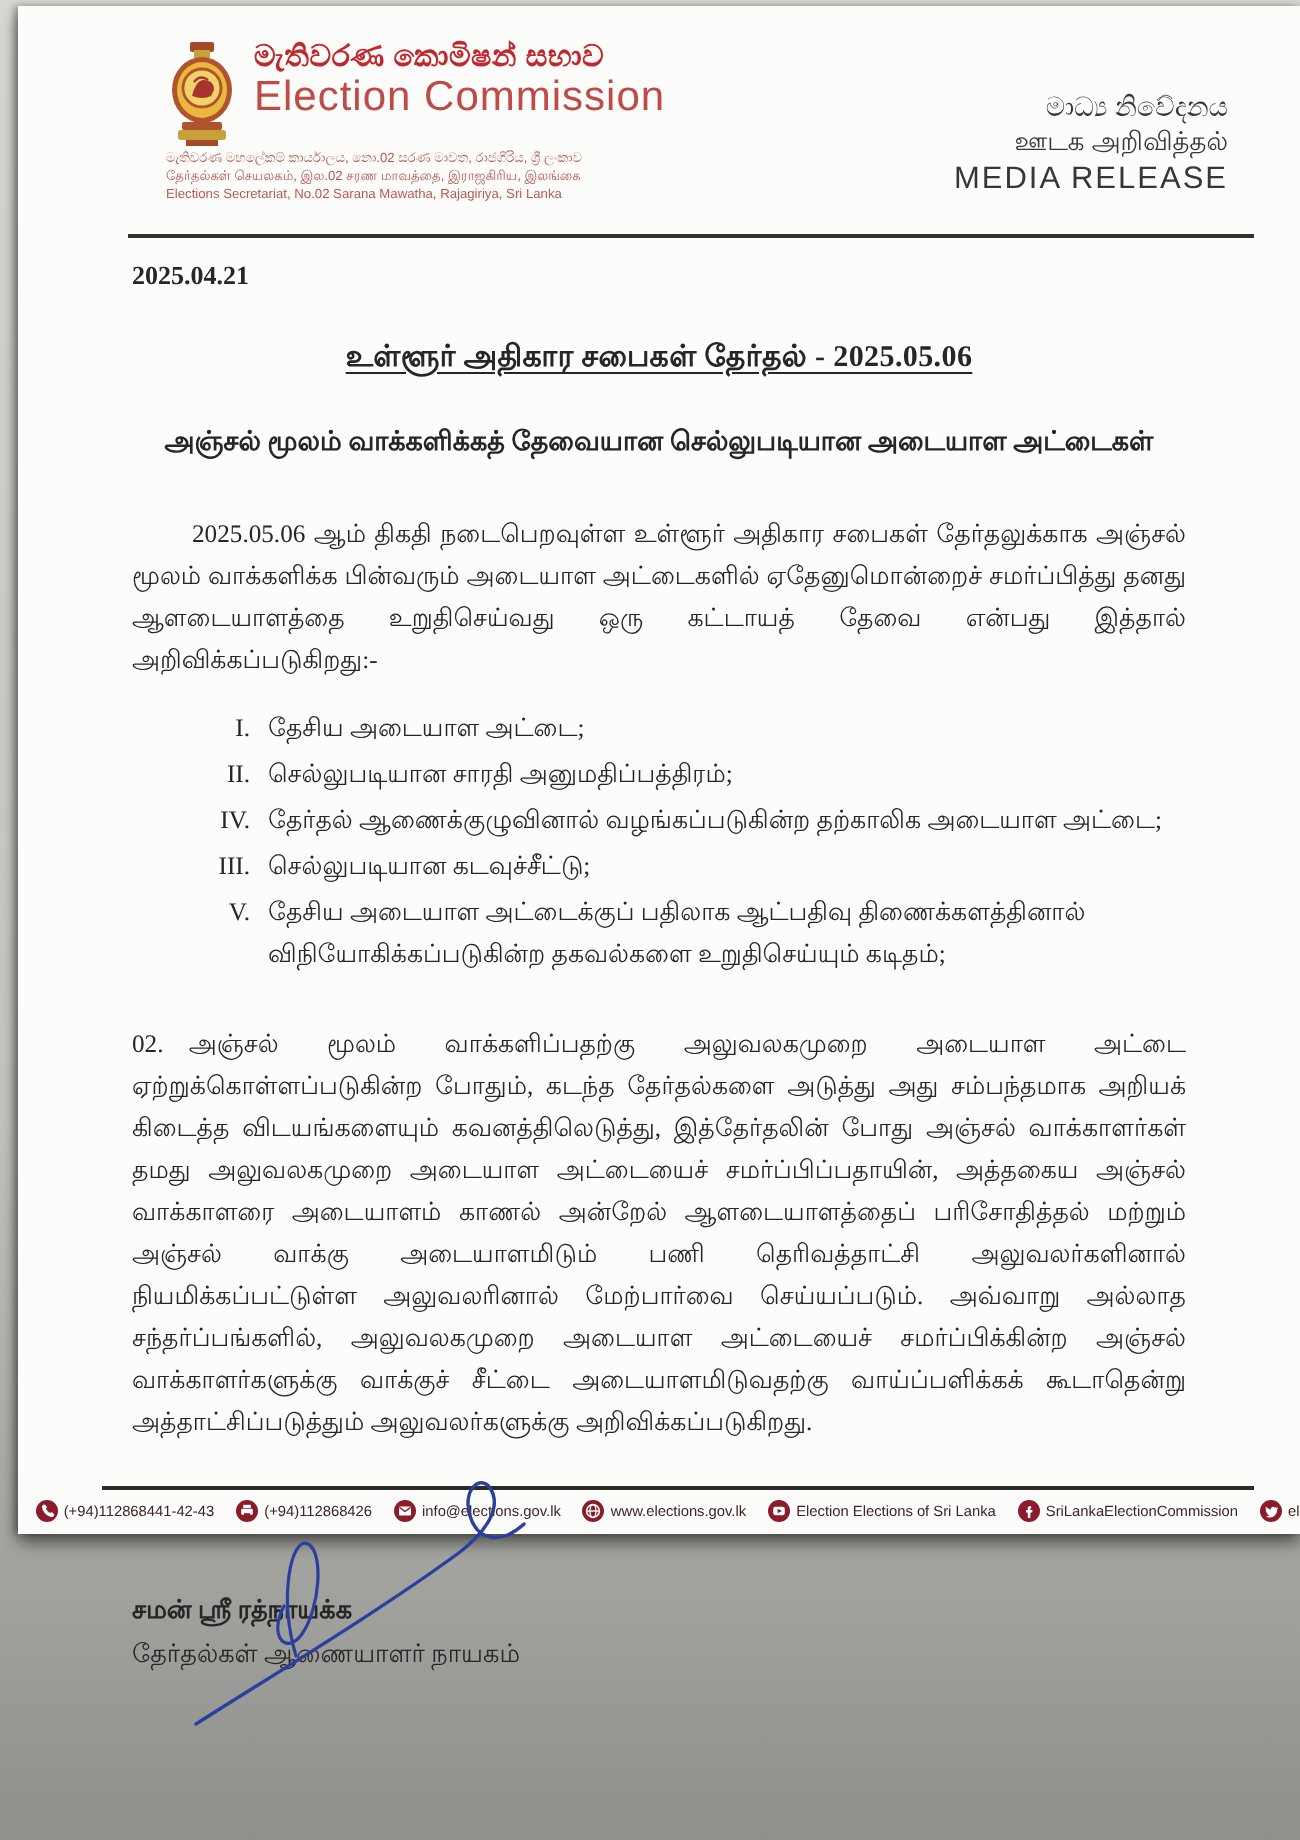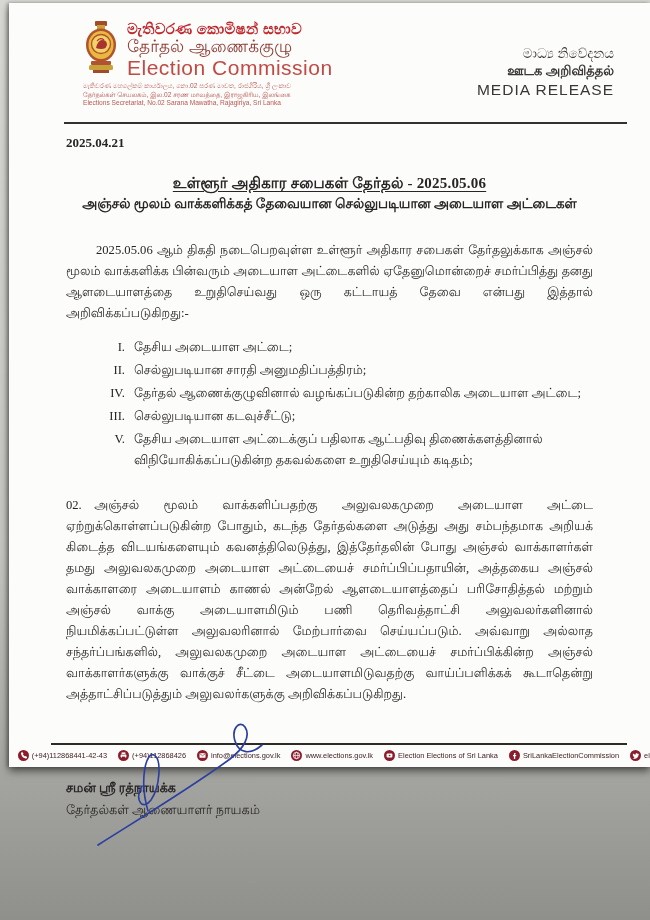--- a/index.html
+++ b/index.html
@@ -22,31 +22,31 @@
   .logo-block { }
   .logo-top { display:flex; align-items:flex-start; }
   .emblem { width:36px; height:52px; flex:0 0 auto; }
   .brand-titles { margin-left:8px; line-height:1.05; font-family:"Liberation Sans", sans-serif; }
   .brand-si { font-size:15px; font-weight:bold; color:#c1272d; letter-spacing:.3px; }
   .brand-ta { font-size:17px; color:#8e3b36; margin-top:1px; }
   .brand-en { font-size:21px; color:#c04a45; letter-spacing:.5px; margin-top:1px; font-weight:400; }
   .addresses { margin-top:3px; font-family:"Liberation Sans", sans-serif; font-size:6.6px; line-height:1.35; color:#b85852; }
   .mr-block { text-align:right; margin-top:24px; font-family:"Liberation Sans", sans-serif; color:#3a3635; line-height:1.3; }
   .mr-si { font-size:13.5px; }
-  .mr-ta { font-size:13px;font-weight:bold; }
+  .mr-ta { font-size:13px; }
   .mr-en { font-size:15.5px; letter-spacing:1px; margin-top:1px; }
   .head-rule { border:none; border-top:2px solid #35302c; margin:14px 23px 0 55px; }
   
   .ref-row { display:flex; justify-content:space-between; margin:11px 47px 0 57px;
              font-weight:bold; font-size:13px; }
   .ref-left span { margin-right:6px; }
   
   .doc-title { margin-top:24px; text-align:center; font-weight:bold; font-size:15px;
                text-decoration:underline; text-underline-offset:3px; letter-spacing:.2px; }
-  .doc-subtitle { margin-top:2px; text-align:center; font-weight:bold; font-size:13.5px; }
+  .doc-subtitle { margin-top:24px; text-align:center; font-weight:bold; font-size:13.5px; }
   
   .para { margin:24px 57px 0 57px; text-align:justify; font-size:12.6px; line-height:21px; }
   .para.first { text-indent:30px; margin-top:27px; }
   .id-list { margin:13px 57px 0 99px; font-size:12.6px; line-height:21px; }
   .id-row { display:flex; margin-bottom:2px; }
   .id-num { flex:0 0 26px; text-align:right; padding-right:9px; }
   .id-text { flex:1; }
   
   .sig-area { position:relative; margin:14px 57px 0 57px; height:118px; }
   .sig-svg { position:absolute; left:18px; top:-6px; z-index:2; pointer-events:none; }
@@ -76,21 +76,20 @@
           <ellipse cx="18" cy="24" rx="12.5" ry="14" fill="#e9b93f"></ellipse>
           <circle cx="18" cy="23" r="9.5" fill="#f2d06a" stroke="#b0532f" stroke-width="1.4"></circle>
           <path d="M13 27 q2 -8 6 -8 q5 0 5 5 l-1.5 3 q-4 2 -9.5 0 z" fill="#a8352c"></path>
           <path d="M14 20 q3 -4 7 -1" stroke="#a8352c" stroke-width="1.2" fill="none"></path>
           <rect x="8" y="40" width="20" height="4" rx="1" fill="#b0532f"></rect>
           <rect x="6" y="44" width="24" height="5" rx="1.5" fill="#c8a13a"></rect>
           <rect x="10" y="49" width="16" height="3" fill="#a34a2a"></rect>
         </svg>
         <div class="brand-titles">
           <div class="brand-si">මැතිවරණ කොමිෂන් සභාව</div>
-          <div class="brand-ta">தேர்தல் ஆணைக்குழு</div>
           <div class="brand-en">Election Commission</div>
         </div>
       </div>
       <div class="addresses">
         <div>මැතිවරණ මහලේකම් කාර්යාලය, නො.02 සරණ මාවත, රාජගිරිය, ශ්‍රී ලංකාව</div>
         <div>தேர்தல்கள் செயலகம், இல.02 சரண மாவத்தை, இராஜகிரிய, இலங்கை</div>
         <div>Elections Secretariat, No.02 Sarana Mawatha, Rajagiriya, Sri Lanka</div>
       </div>
     </div>
     <div class="mr-block">

